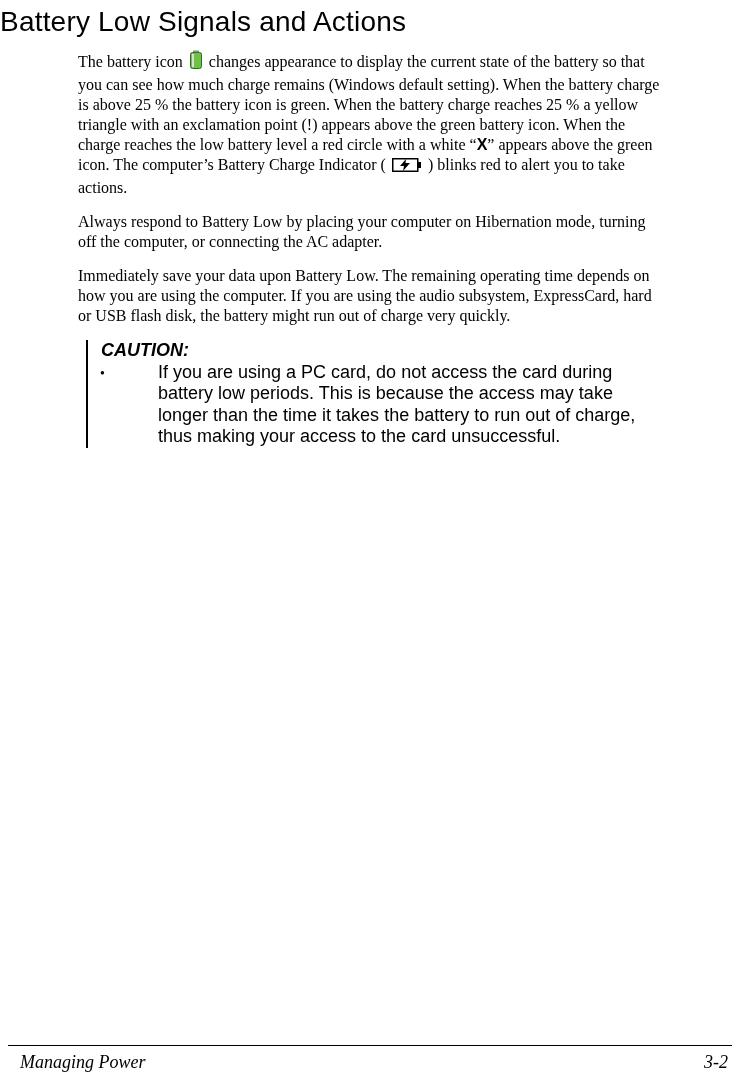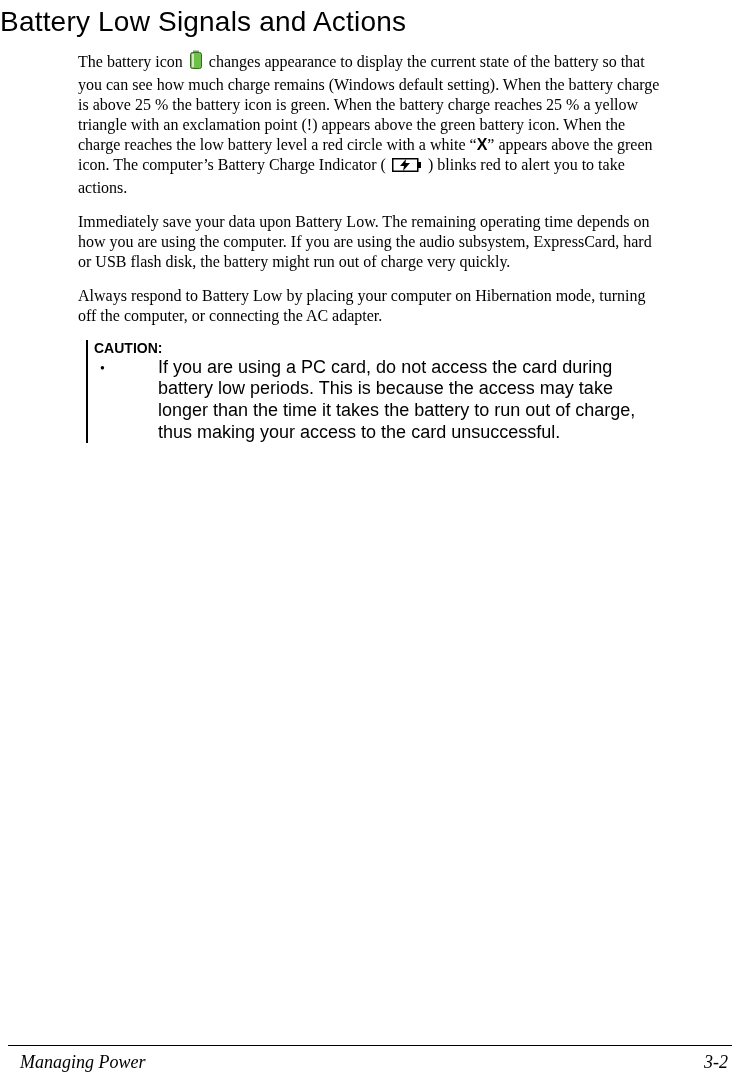--- a/index.html
+++ b/index.html
@@ -20,24 +20,25 @@
     }
     .inline-icon {
       display: inline-block;
       vertical-align: -3px;
       margin: 0 2px;
     }
     .caution-block { padding: 0 12px 0 86px; }
     .caution-title {
       font-family: Arial, Helvetica, sans-serif;
       font-weight: 700;
-      font-size: 14px;
+      font-size: 18px;
       border-left: 2px solid #000;
-      padding-left: 6px;
+      padding-left: 13px;
       line-height: 1.2;
+      font-style: italic;
     }
     .caution-item {
       font-family: Arial, Helvetica, sans-serif;
       font-size: 18px;
       line-height: 1.2;
       border-left: 2px solid #000;
       padding-left: 6px;
       display: flex;
       gap: 42px;
     }
@@ -85,23 +86,23 @@
             <rect x="4" y="0.5" width="6" height="2" fill="#6a6"></rect>
             <rect x="1.5" y="2.5" width="11" height="16" rx="2" fill="#6fbf4b" stroke="#356a20" stroke-width="1"></rect>
             <rect x="3" y="4" width="2" height="13" fill="#cfe8bd"></rect>
           </svg></span><span> changes appearance to display the current state of the battery so that you can see how much charge remains (Windows default setting). When the battery charge is above 25 % the battery icon is green. When the battery charge reaches 25 % a yellow triangle with an exclamation point (!) appears above the green battery icon. When the charge reaches the low battery level a red circle with a white “</span><span class="x-bold">X</span><span>” appears above the green icon. The computer’s Battery Charge Indicator ( </span><span class="inline-icon"><svg width="30" height="16" viewBox="0 0 30 16">
             <rect x="0.75" y="1.75" width="25" height="12.5" fill="none" stroke="#000" stroke-width="1.5"></rect>
             <rect x="26" y="5" width="3" height="6" fill="#000"></rect>
             <polygon points="14,2 8,9 12,9 11,14 18,6 13.5,6" fill="#000"></polygon>
           </svg></span><span> ) blinks red to alert you to take actions.</span>
     </p>
 
+    <p class="para">Always respond to Battery Low by placing your computer on Hibernation mode, turning off the computer, or connecting the AC adapter.</p>
+
     <p class="para">Immediately save your data upon Battery Low. The remaining operating time depends on how you are using the computer. If you are using the audio subsystem, ExpressCard, hard or USB flash disk, the battery might run out of charge very quickly.</p>
-
-    <p class="para">Always respond to Battery Low by placing your computer on Hibernation mode, turning off the computer, or connecting the AC adapter.</p>
 
   </div>
 
   <div class="caution-block">
     <div class="caution-title">CAUTION:</div>
     <div class="caution-item">
       <div class="bullet"></div>
       <div class="caution-text">If you are using a PC card, do not access the card during battery low periods. This is because the access may take longer than the time it takes the battery to run out of charge, thus making your access to the card unsuccessful.</div>
     </div>
   </div>

